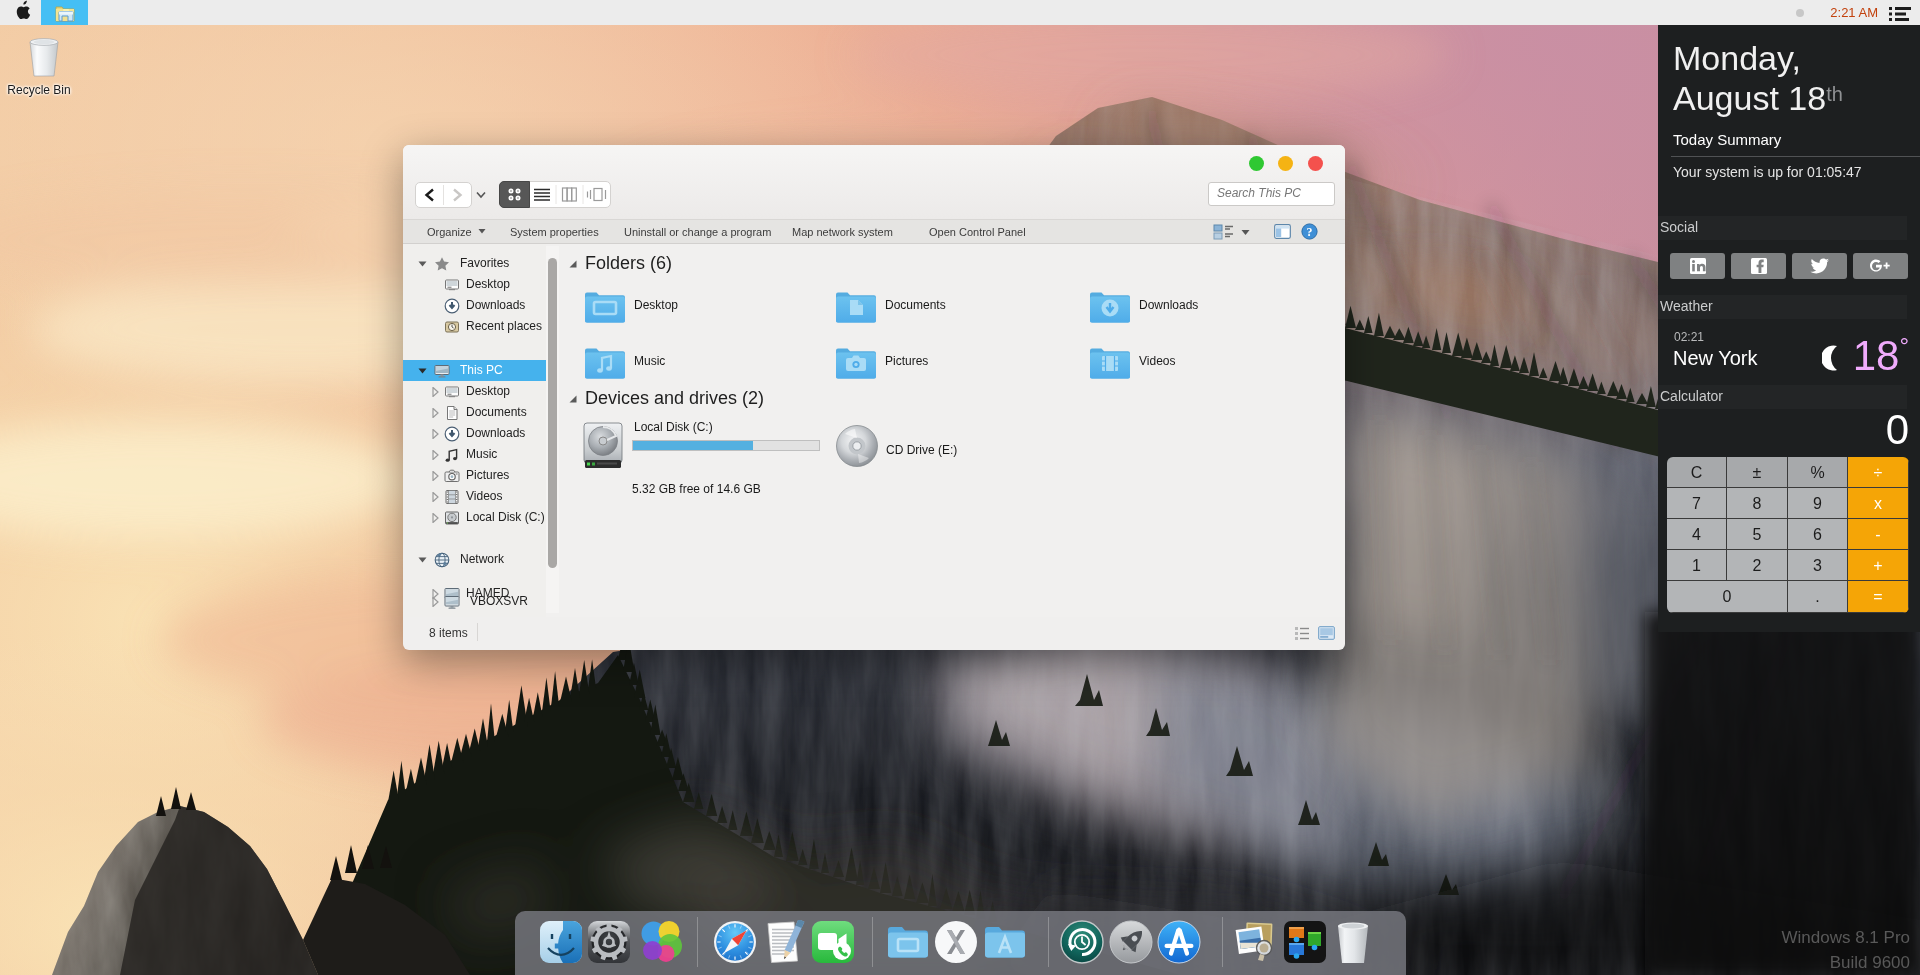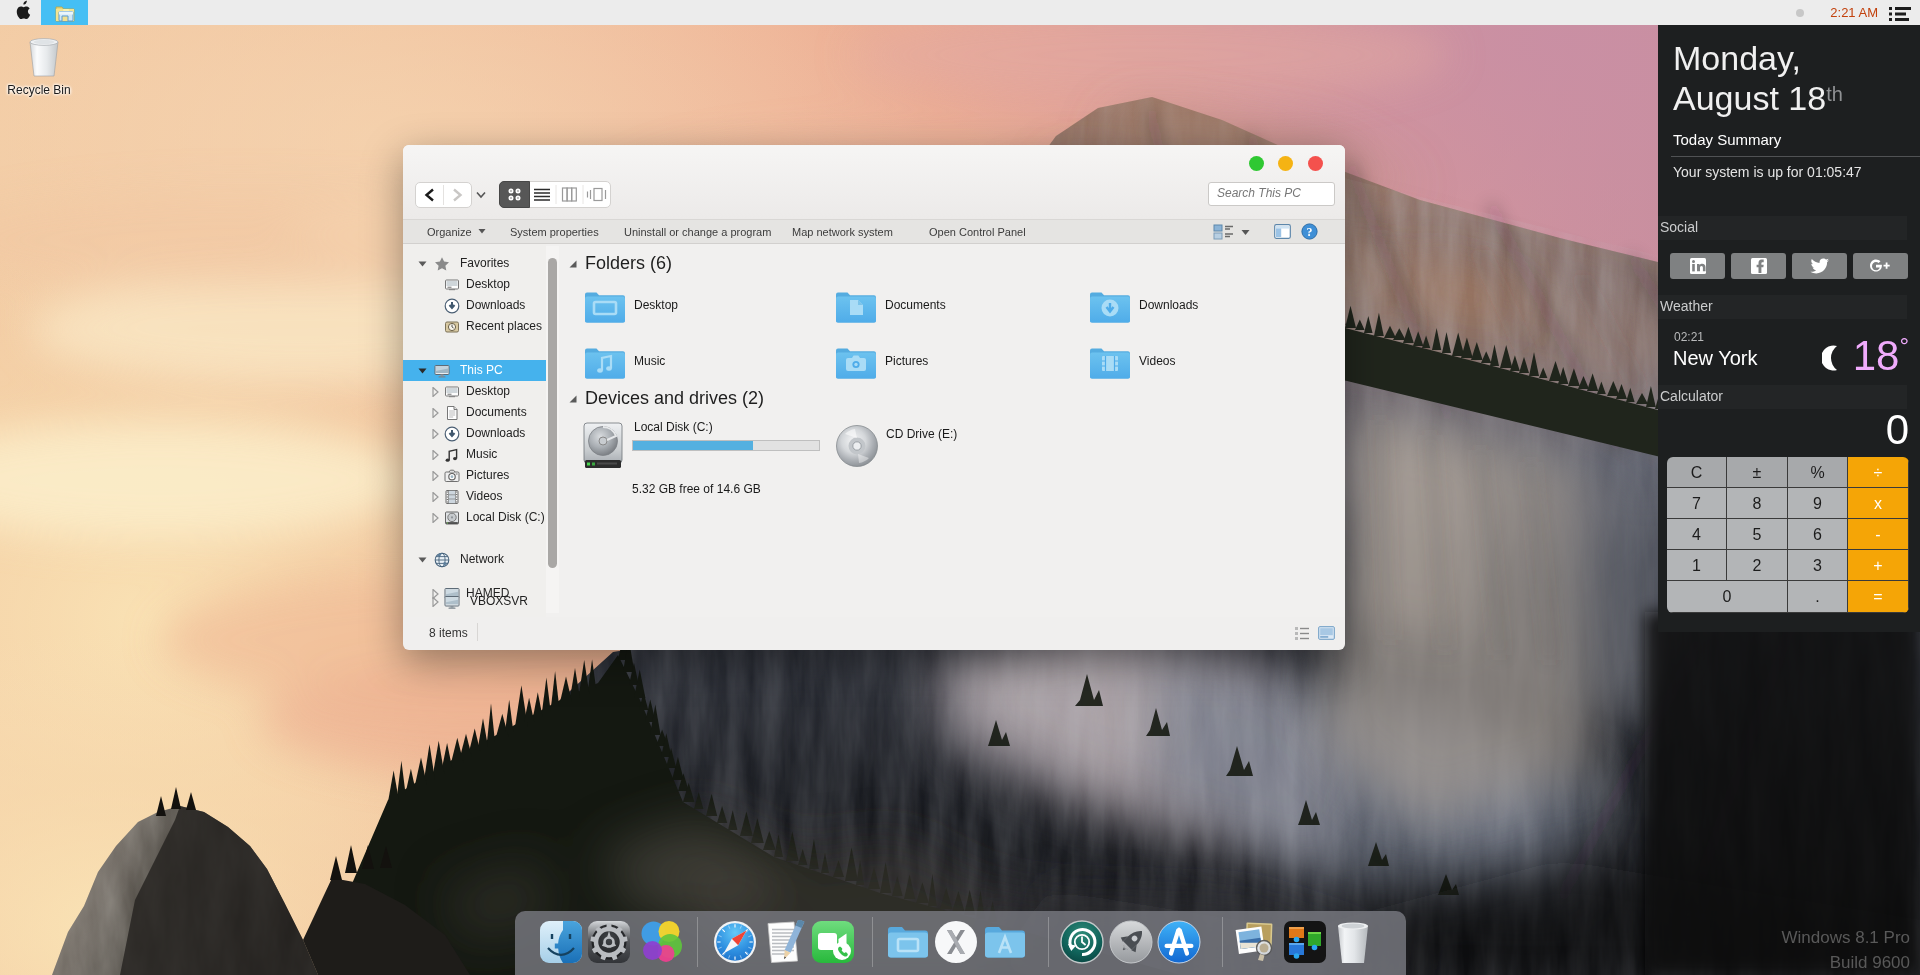--- a/index.html
+++ b/index.html
@@ -771,21 +771,21 @@
                   <stop offset="1" stop-color="#8a8f94"></stop>
                 </radialGradient>
               </defs>
           <circle cx="22" cy="22" r="20.5" fill="url(#cdg)" stroke="#7d8287" stroke-width="0.7"></circle>
           <circle cx="22" cy="22" r="8.5" fill="#c2c6ca"></circle>
           <circle cx="22" cy="22" r="4.2" fill="#eceef0" stroke="#9aa0a5"></circle>
           <path d="M10,10 a17,17 0 0 1 10,-5 l2,9" fill="#fff" opacity="0.55"></path>
           <path d="M34,34 a17,17 0 0 1 -10,5 l-1,-9" fill="#fff" opacity="0.4"></path>
         </svg>
       </div>
-      <div style="position:absolute;left:327px;top:183px;font-size:12px;color:#1a1a1a;">CD Drive (E:)</div>
+      <div style="position:absolute;left:327px;top:199px;font-size:12px;color:#1a1a1a;">CD Drive (E:)</div>
     </div>
   </div>
   <div id="statusbar">
     <span style="position:absolute;left:26px;top:9px;">8 items</span>
     <span style="position:absolute;left:74px;top:6px;width:1px;height:18px;background:#d8d6d4;"></span>
     <svg width="16" height="14" viewBox="0 0 16 14" style="position:absolute;left:891px;top:9px">
           <g stroke="#8a8a8a" stroke-width="1.4">
             <rect x="1" y="1" width="3" height="3" fill="#b9b9b9" stroke="none"></rect>
             <path d="M6,2.5 h9"></path>
             <rect x="1" y="6" width="3" height="3" fill="#b9b9b9" stroke="none"></rect>

